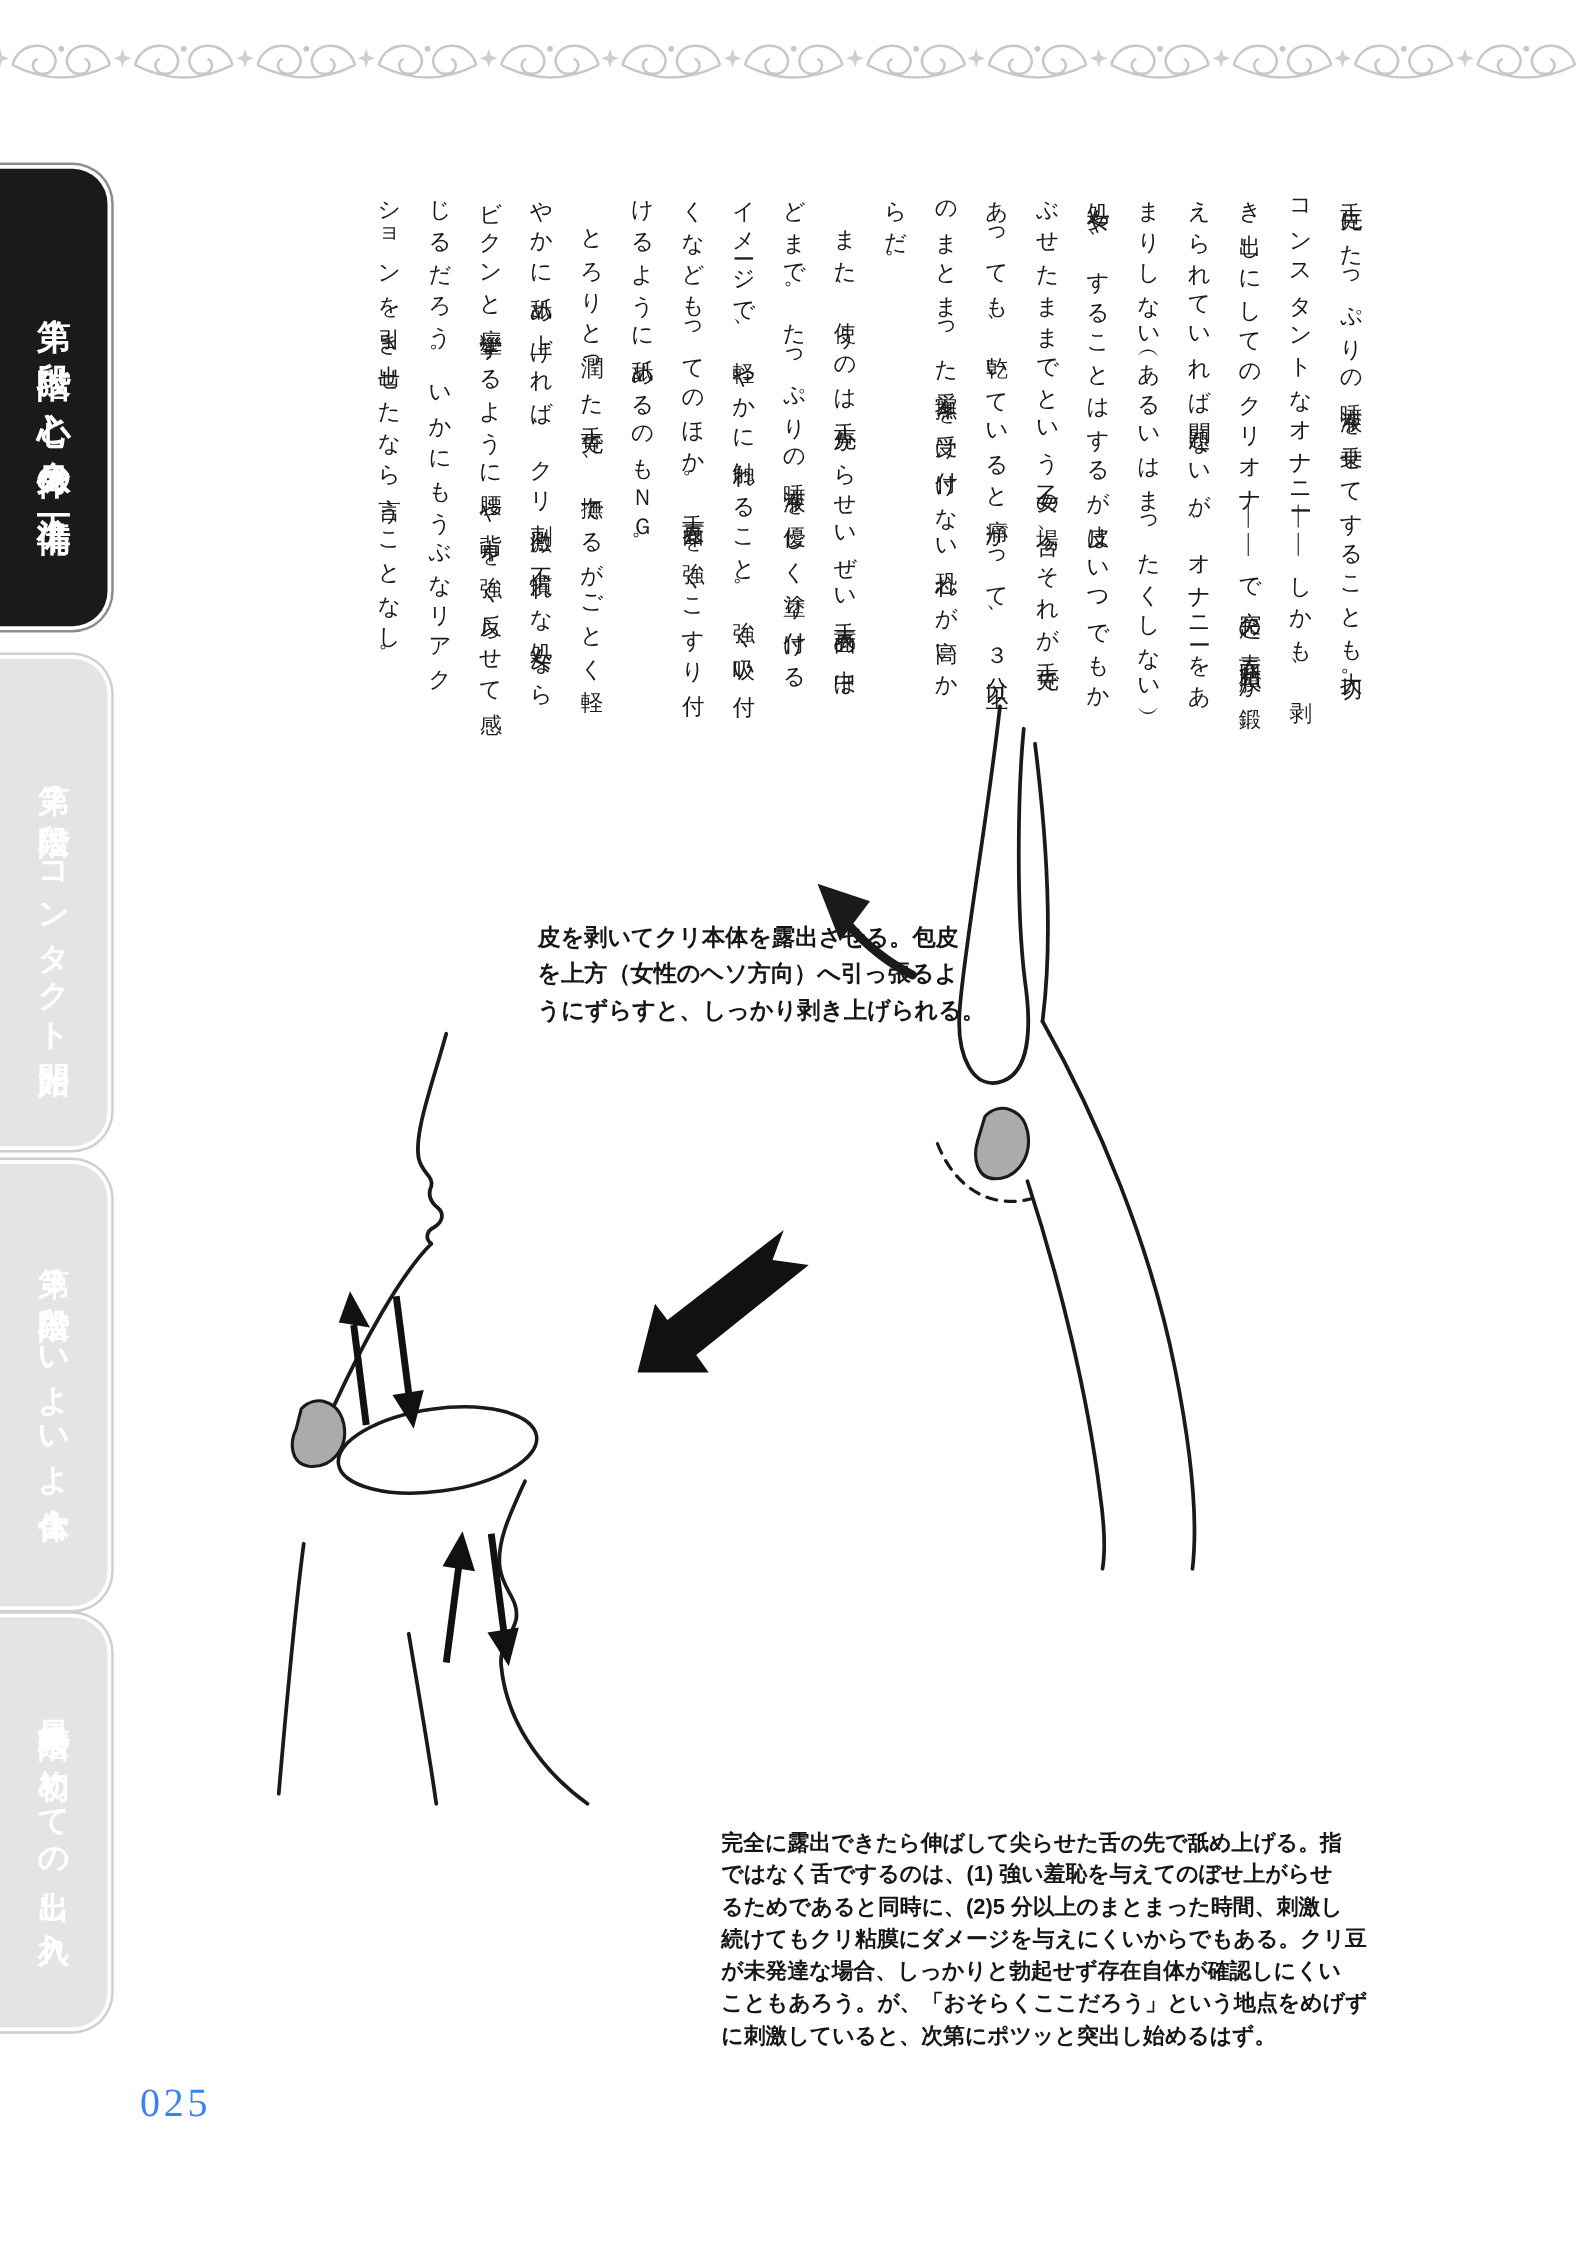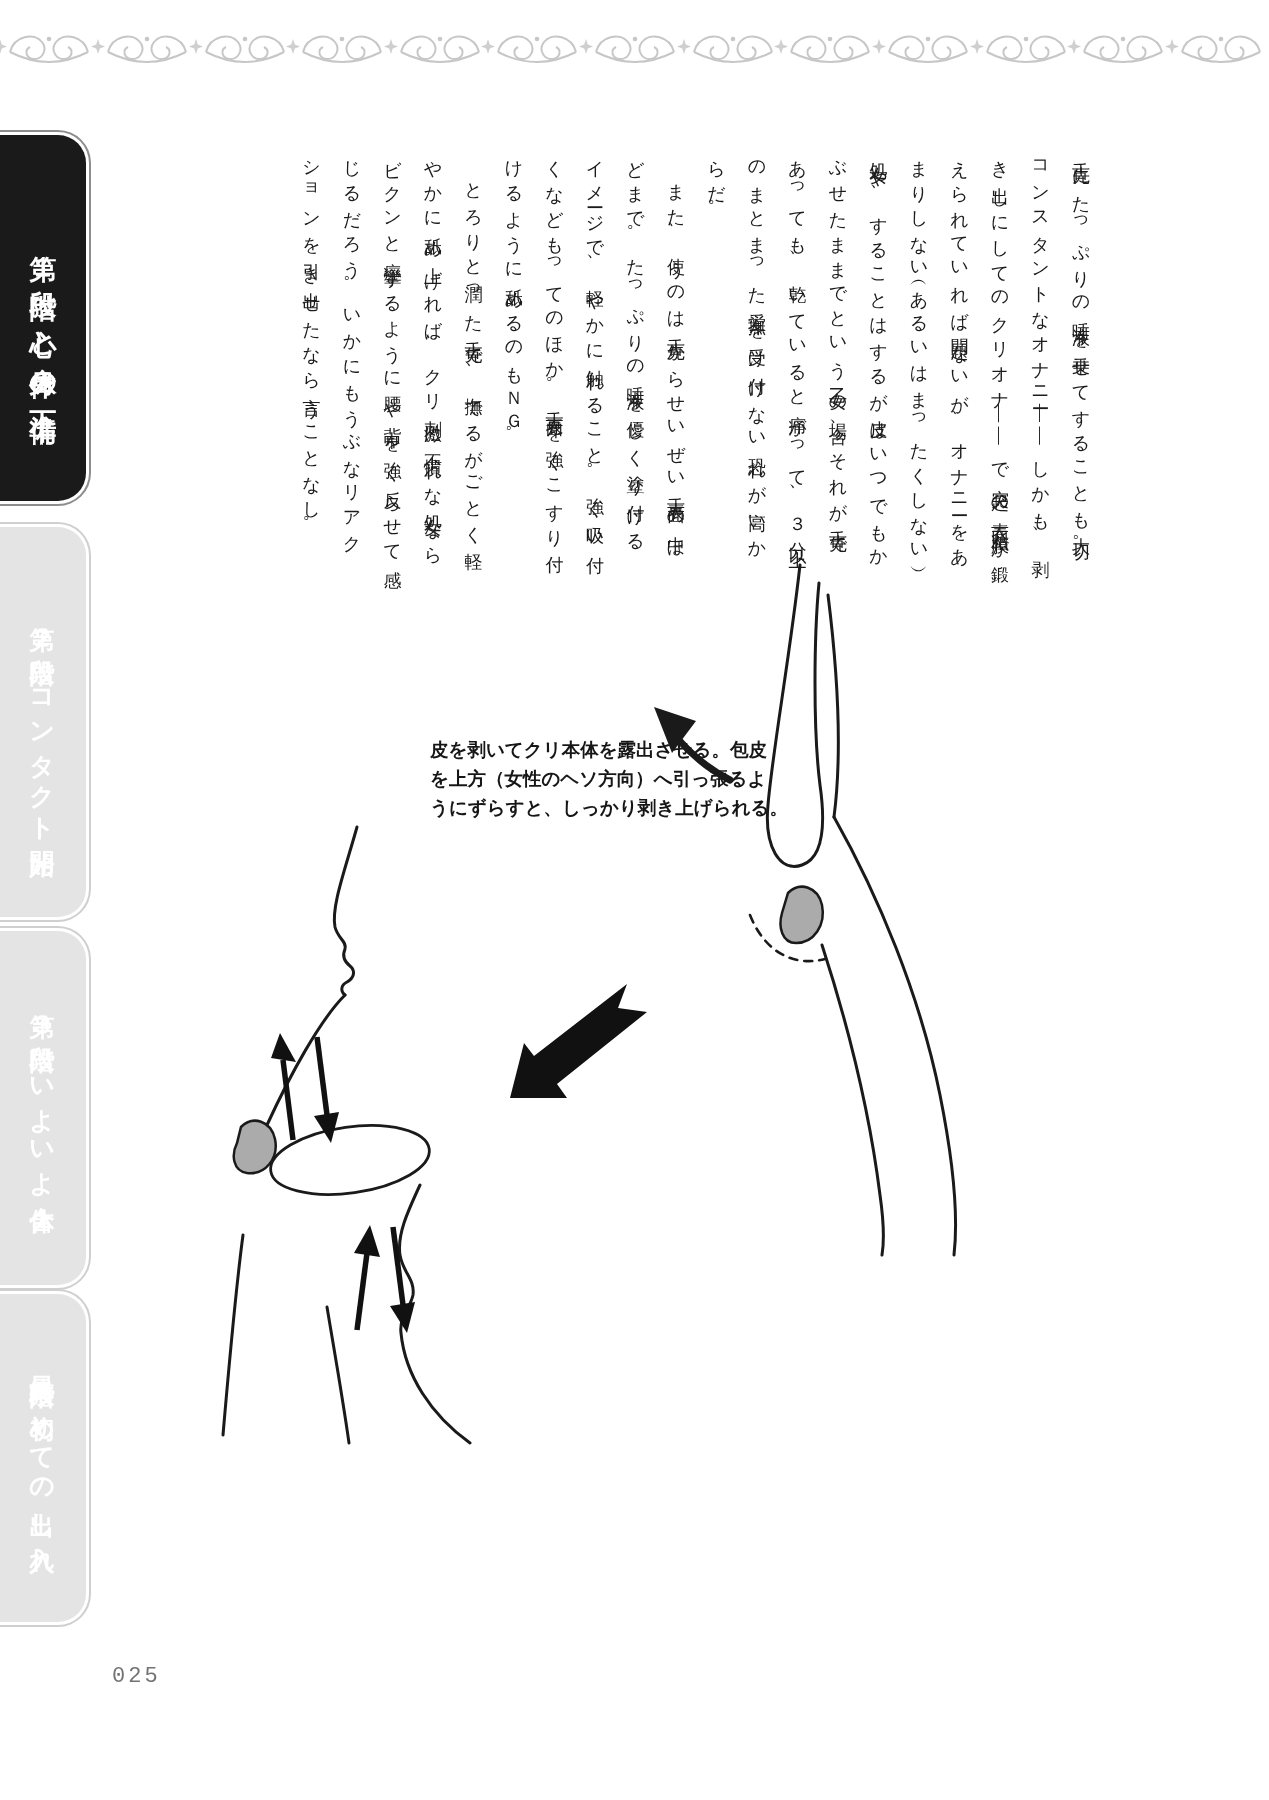--- a/index.html
+++ b/index.html
@@ -28,22 +28,22 @@
   
   .cap{position:absolute;white-space:pre-line;font-weight:bold;color:#161616;}
   .cap1{left:430px;top:716px;font-size:18.5px;line-height:29px;}
   .cap2{left:577px;top:1444px;font-size:17.5px;line-height:25.7px;}
   
   .dg{position:absolute;}
   .dg-top{left:610px;top:555px;}
   .dg-arrow{left:498px;top:968px;}
   .dg-face{left:95px;top:815px;}
   .pageno{position:absolute;left:112px;top:1664px;
-       font-family:Liberation Mono, monospace;
-       font-size:22px;letter-spacing:3px;color:#737373;}
+       font-family:Liberation Serif, serif;
+       font-size:32px;letter-spacing:3px;color:#3b82f6;}
 </style>
 </head>
 <body>
 
 <div class="page">
 
   <svg class="ornament" viewBox="0 0 1269 52">
     <defs>
       <g id="orn" stroke="#c7c7c7" stroke-width="2" fill="none">
         <path d="M10,26 C14,10 34,6 42,16 C48,24 42,34 33,33 C26,32 24,24 30,21"></path>
@@ -137,16 +137,23 @@
           <line x1="262" y1="515" x2="272" y2="438" stroke-width="5.5"></line>
           <polygon points="275,410 259,438 285,442" stroke="none"></polygon>
         </g>
       <g>
           <line x1="298" y1="412" x2="308" y2="490" stroke-width="5.5"></line>
           <polygon points="312,518 295,491 320,487" stroke="none"></polygon>
         </g>
     </g>
   </svg>
 
+  <p class="cap cap2">完全に露出できたら伸ばして尖らせた舌の先で舐め上げる。指
+ではなく舌でするのは、(1) 強い羞恥を与えてのぼせ上がらせ
+るためであると同時に、(2)5 分以上のまとまった時間、刺激し
+続けてもクリ粘膜にダメージを与えにくいからでもある。クリ豆
+が未発達な場合、しっかりと勃起せず存在自体が確認しにくい
+こともあろう。が、「おそらくここだろう」という地点をめげず
+に刺激していると、次第にポツッと突出し始めるはず。</p>
 
   <div class="pageno">025</div>
 
 </div>
 
 </body></html>

